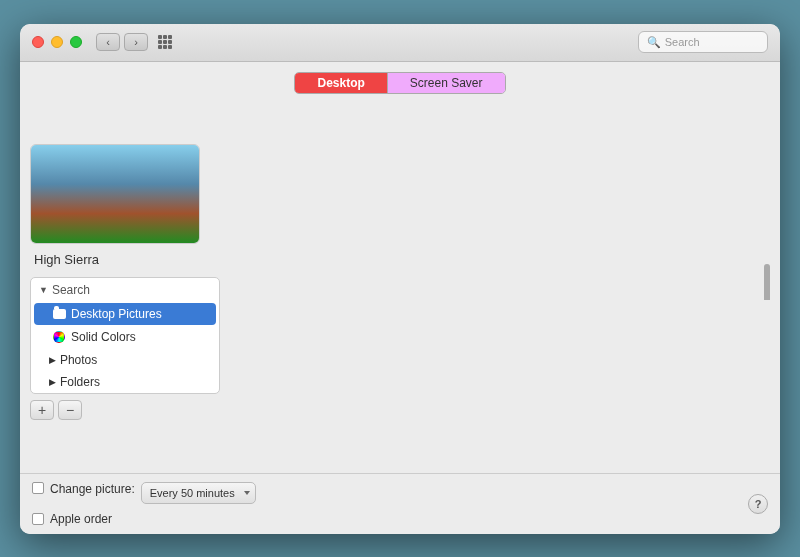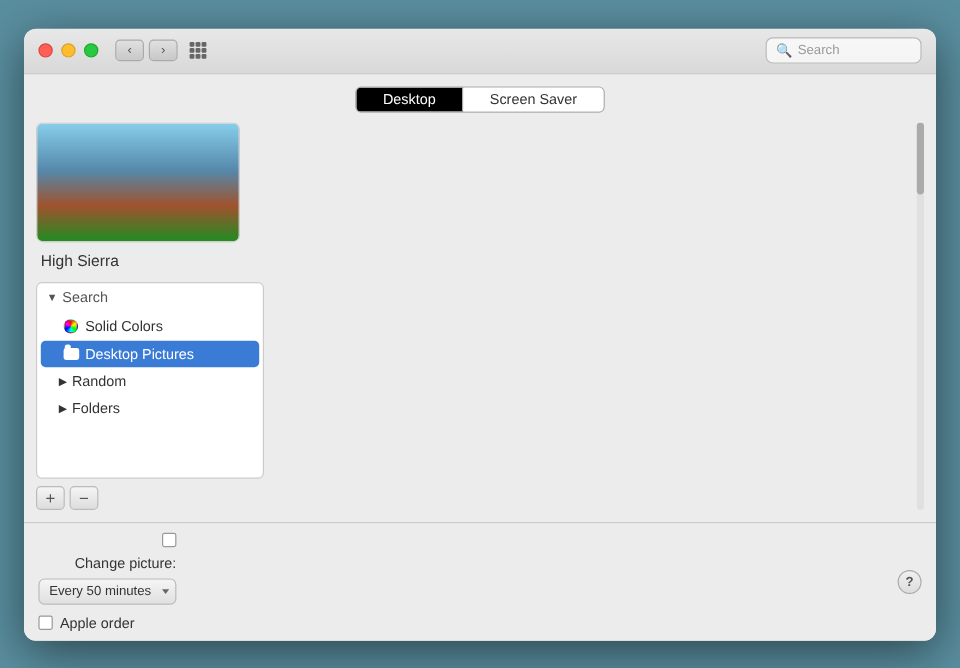--- a/index.html
+++ b/index.html
@@ -142,42 +142,43 @@
       display: flex;
       border: 1px solid #aaa;
       border-radius: 5px;
       overflow: hidden;
     }
 
     .tab {
       padding: 3px 22px;
       font-size: 12px;
       cursor: pointer;
-      background: #ffffff;
+      background: #f0abfc;
       color: #333;
       user-select: none;
     }
 
     .tab.active {
-      background: #000000;
+      background: #ef4444;
       color: white;
-      font-weight: 400;
+      font-weight: 700;
     }
 
     .tab:not(:last-child) {
       border-right: 1px solid #aaa;
     }
 
     
     .main-content {
       display: flex;
       flex: 1;
       overflow: hidden;
       padding: 0 10px 10px 10px;
       gap: 10px;
+      align-items: center;
     }
 
     
     .left-panel {
       width: 190px;
       display: flex;
       flex-direction: column;
     }
 
     .preview-area {
@@ -399,23 +400,22 @@
       border-top: 1px solid #ccc;
       padding: 8px 12px;
       background: #ececec;
       display: flex;
       align-items: center;
       gap: 14px;
     }
 
     .change-picture-row {
       display: flex;
-      align-items: flex-end;
+      align-items: flex-start;
       gap: 6px;
-      flex-direction: column;
     }
 
     .checkbox {
       width: 12px;
       height: 12px;
       border: 1px solid #999;
       border-radius: 2px;
       background: white;
     }
 
@@ -544,37 +544,37 @@
         <div class="preview-image wp1"></div>
       </div>
       <div class="preview-label">High Sierra</div>
 
       <div class="sidebar">
         <div class="sidebar-section-header">
           <span class="triangle open">▼</span>
           <span>Search</span>
         </div>
 
+        <div class="sidebar-item selected">
+          <div class="sidebar-item-icon">
+            <div class="folder-icon-shape white"></div>
+          </div>
+          <span>Desktop Pictures</span>
+        </div>
+
         <div class="sidebar-item">
           <div class="sidebar-item-icon">
             <div class="color-wheel"></div>
           </div>
           <span>Solid Colors</span>
         </div>
 
-        <div class="sidebar-item selected">
-          <div class="sidebar-item-icon">
-            <div class="folder-icon-shape white"></div>
-          </div>
-          <span>Desktop Pictures</span>
-        </div>
-
         <div class="sidebar-sub-item">
           <span class="triangle">▶</span>
-          <span>Random</span>
+          <span>Photos</span>
         </div>
 
         <div class="sidebar-sub-item">
           <span class="triangle">▶</span>
           <span>Folders</span>
         </div>
       </div>
 
       <div class="left-bottom">
         <div class="plus-minus-btn">

